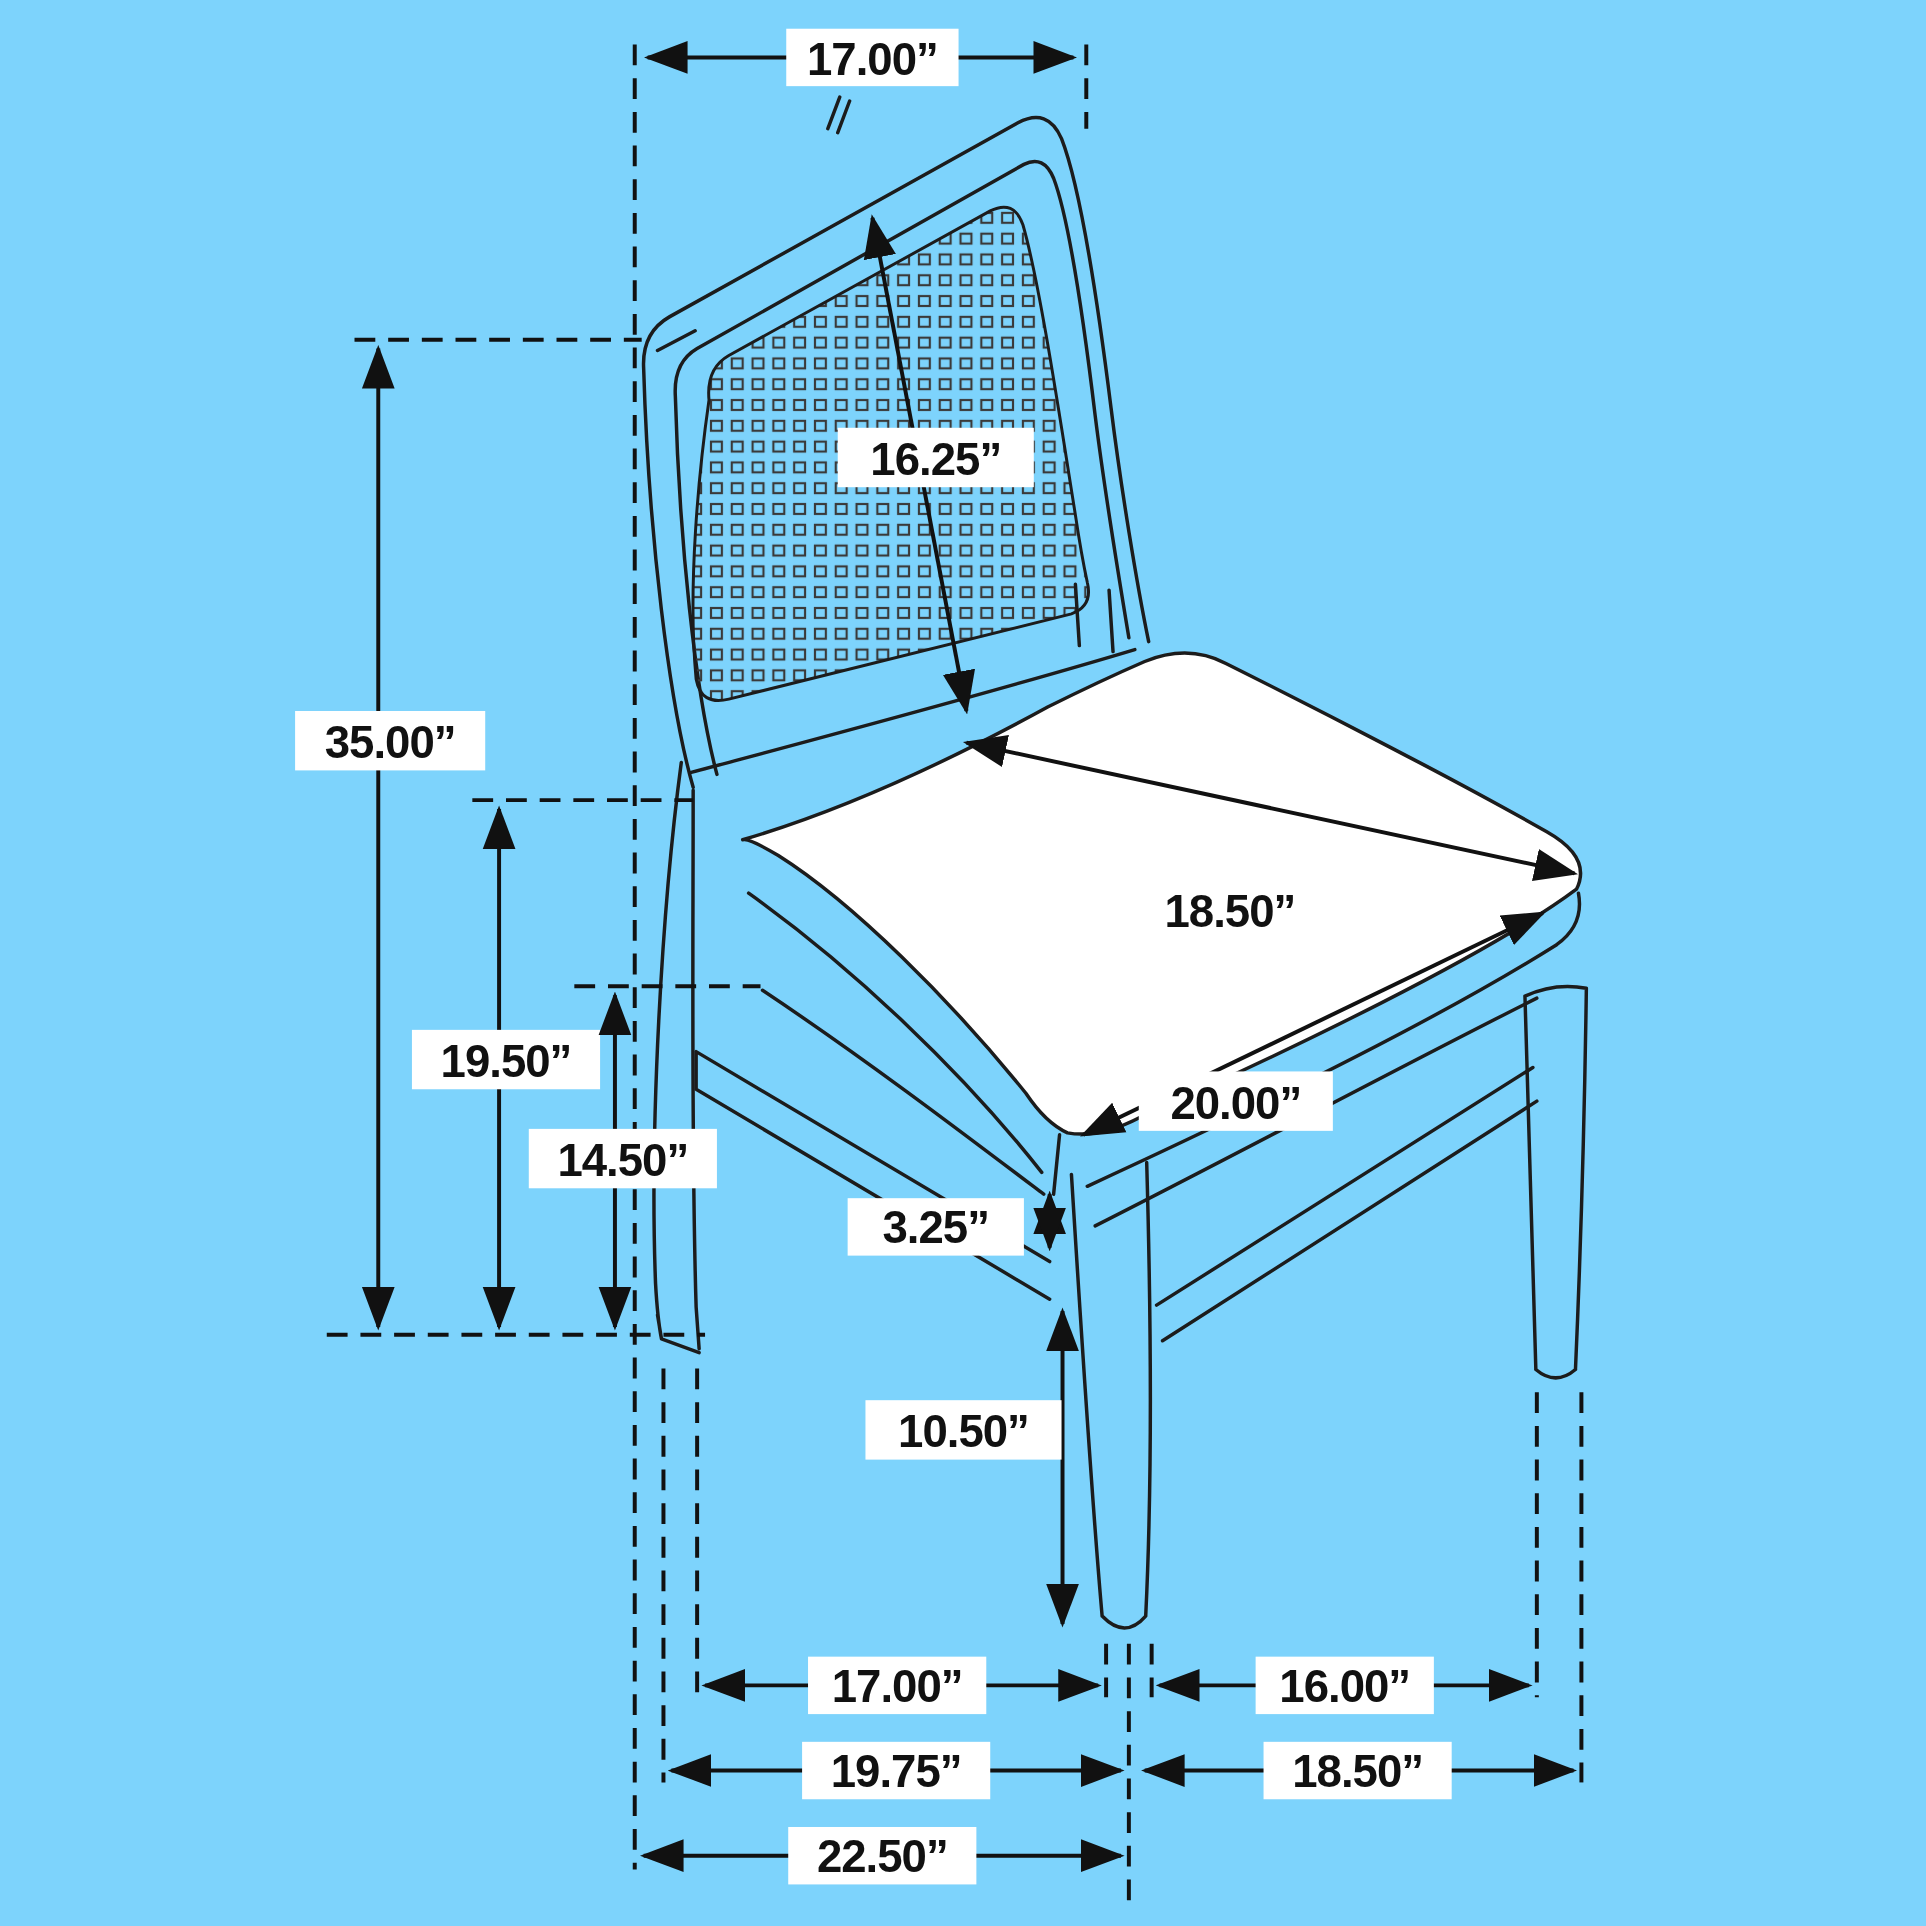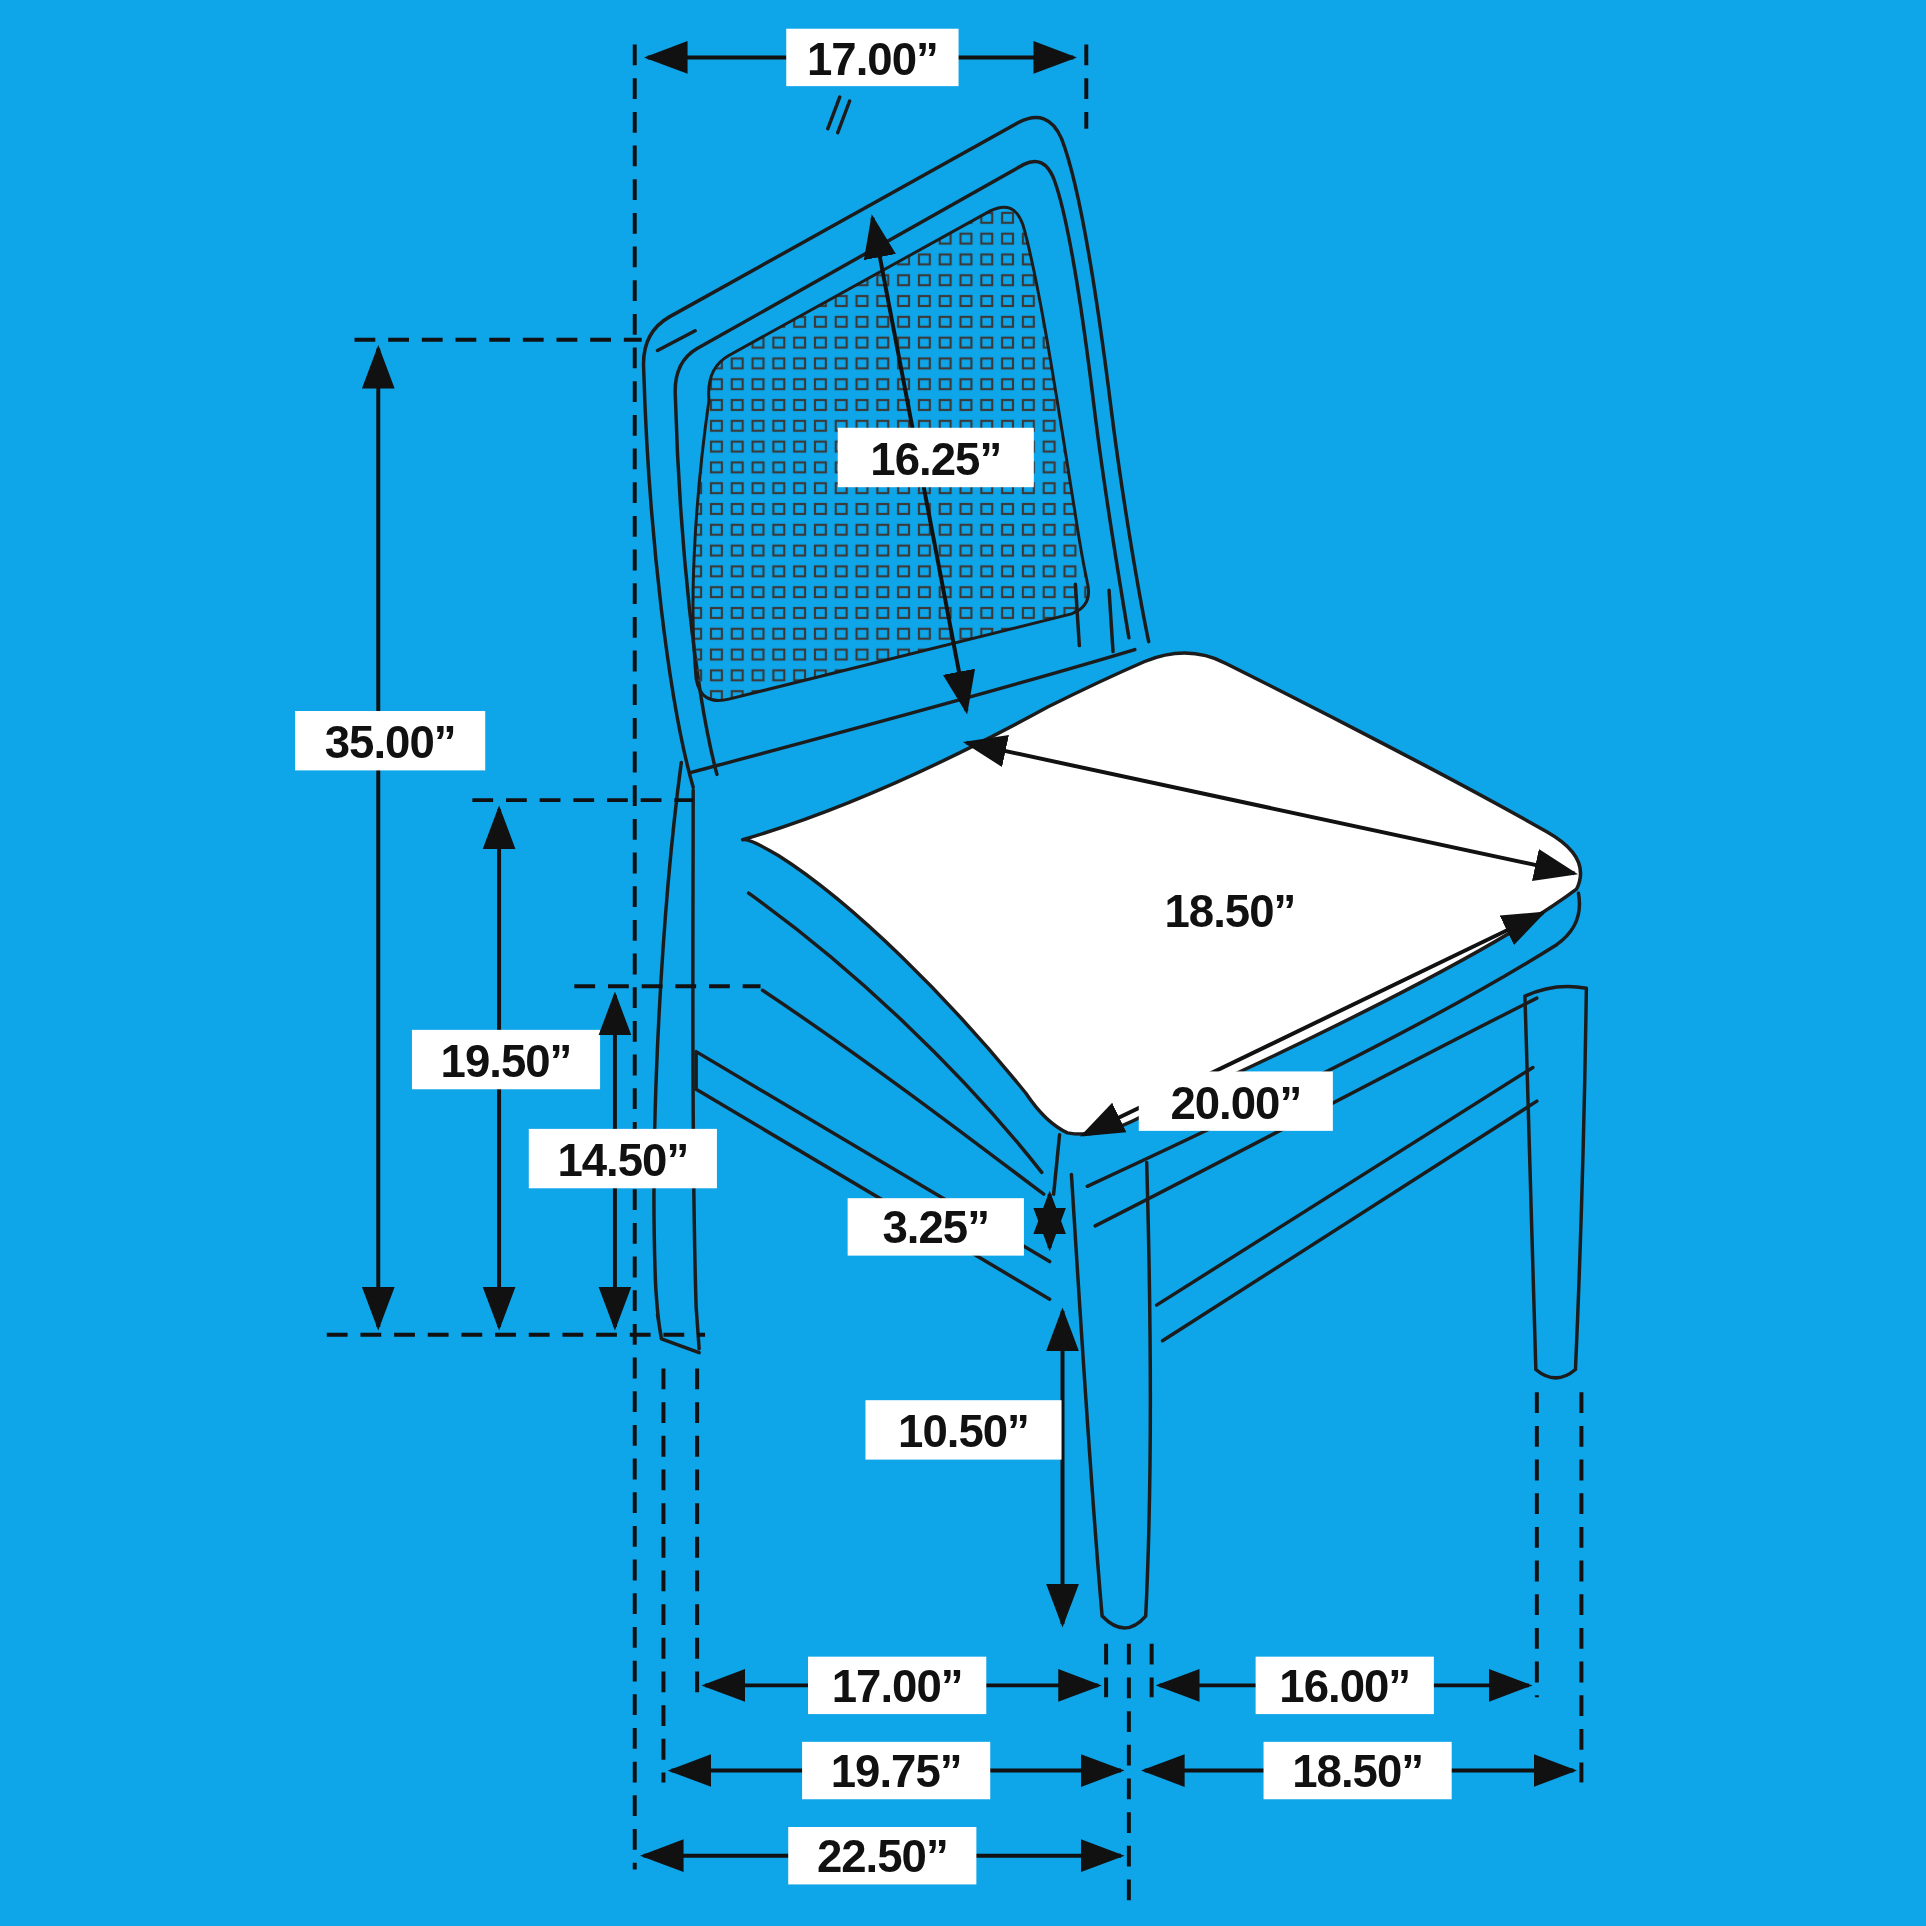--- a/index.html
+++ b/index.html
@@ -1,16 +1,16 @@
 <!DOCTYPE html>
 <html><head>
 <meta charset="utf-8">
 <style>
   html,body{margin:0;padding:0;background:#fff;}
-  .stage{width:1927px;height:1927px;background:#0ea5e9;position:relative;font-family:"Liberation Sans",sans-serif;}
+  .stage{width:1927px;height:1927px;background:#7dd3fc;position:relative;font-family:"Liberation Sans",sans-serif;}
   svg{display:block;}
   .chair-line{fill:none;stroke:#1c1c1c;stroke-width:3.5;stroke-linecap:round;stroke-linejoin:round;}
   .chair-fill{fill:#ffffff;stroke:#1c1c1c;stroke-width:3.5;stroke-linejoin:round;}
   .dim-line{fill:none;stroke:#111;stroke-width:4;stroke-linecap:butt;}
   .dim-dash{fill:none;stroke:#111;stroke-width:4;stroke-dasharray:21 13;stroke-linecap:butt;}
   .dim-bg{fill:#ffffff;}
   .dim-text{fill:#111;font-family:"Liberation Sans",sans-serif;font-weight:bold;font-size:46px;letter-spacing:-1px;text-anchor:middle;dominant-baseline:central;}
 </style>
 </head>
 <body>

